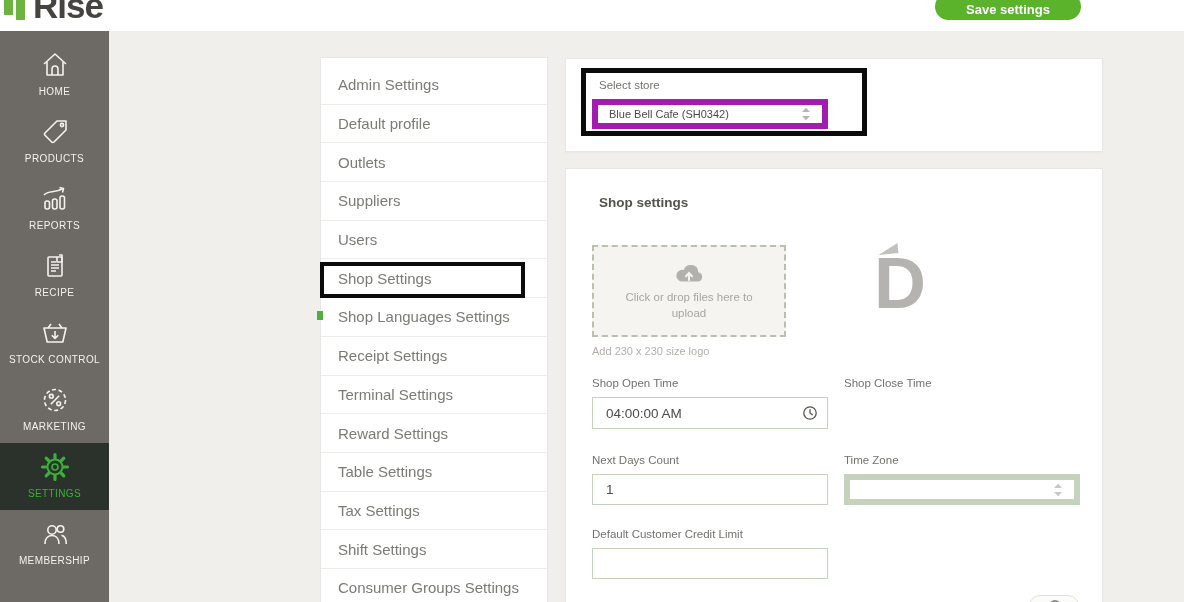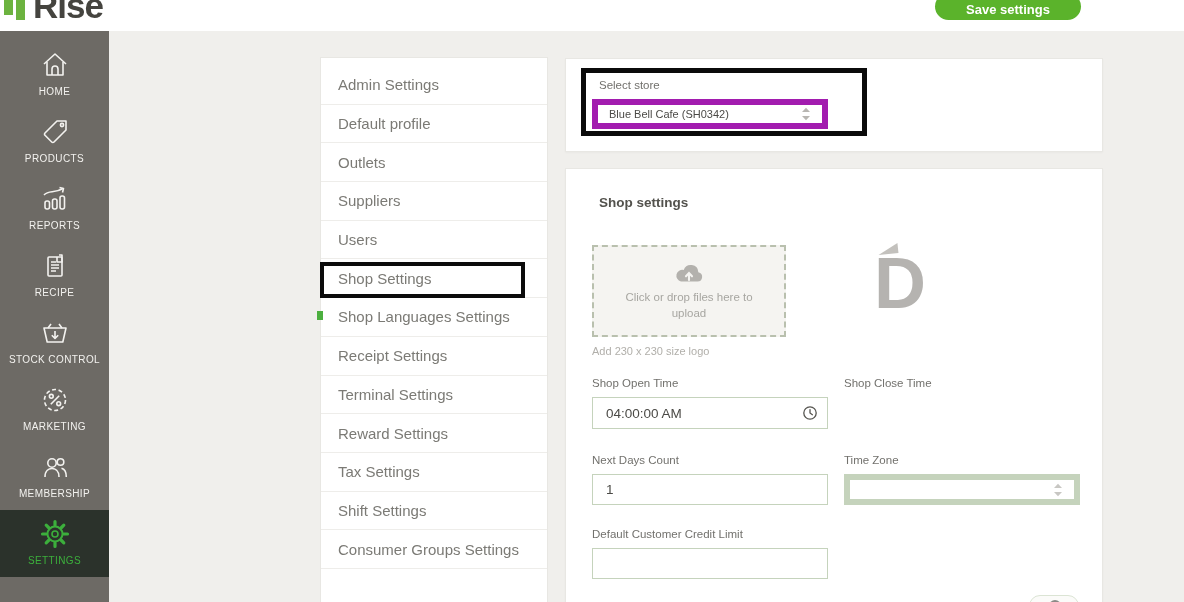--- a/index.html
+++ b/index.html
@@ -134,52 +134,53 @@
     <div class="side-item">
       <svg class="ic" viewBox="0 0 32 32" fill="none" stroke="#f3f2ef" stroke-width="1.6" stroke-linejoin="round">
         <circle cx="16" cy="16" r="10.5" stroke-dasharray="4 2.6"></circle>
         <path d="M11.8 20.2 L20.2 11.8"></path>
           <circle cx="12.3" cy="12.3" r="1.9"></circle>
           <circle cx="19.7" cy="19.7" r="1.9"></circle>
       </svg>
       <div class="lbl">MARKETING</div>
     </div>
 
-    <div class="side-item">
-      <svg class="ic" viewBox="0 0 32 32" fill="none" stroke="#f3f2ef" stroke-width="1.6" stroke-linejoin="round">
-        <circle cx="13" cy="12" r="4.2"></circle>
-          <path d="M6 26 c0 -6.5 4 -8.5 7 -8.5 s7 2 7 8.5"></path>
-        <circle cx="21.5" cy="11" r="3.3"></circle>
-          <path d="M22.5 17.3 c3.2 0.8 4.8 3.4 4.8 8.7"></path>
-      </svg>
-      <div class="lbl">MEMBERSHIP</div>
-    </div>
-
     <div class="side-item active">
       <svg class="ic" viewBox="0 0 32 32" fill="none" stroke="#3caf3c" stroke-width="2" stroke-linecap="round">
         <circle cx="16" cy="16" r="7.5"></circle>
           <circle cx="16" cy="16" r="3" stroke-width="1.6"></circle>
         <path stroke-width="3.2" d="M16 3.5 v4 M16 24.5 v4 M3.5 16 h4 M24.5 16 h4 M7.2 7.2 l2.8 2.8 M22 22 l2.8 2.8 M24.8 7.2 l-2.8 2.8 M10 22 l-2.8 2.8"></path>
       </svg>
       <div class="lbl">SETTINGS</div>
+    </div>
+
+    <div class="side-item">
+      <svg class="ic" viewBox="0 0 32 32" fill="none" stroke="#f3f2ef" stroke-width="1.6" stroke-linejoin="round">
+        <circle cx="13" cy="12" r="4.2"></circle>
+          <path d="M6 26 c0 -6.5 4 -8.5 7 -8.5 s7 2 7 8.5"></path>
+        <circle cx="21.5" cy="11" r="3.3"></circle>
+          <path d="M22.5 17.3 c3.2 0.8 4.8 3.4 4.8 8.7"></path>
+      </svg>
+      <div class="lbl">MEMBERSHIP</div>
     </div>
 
   </div>
 
   <div class="menu-card">
     <div class="menu-item">Admin Settings</div>
     <div class="menu-item">Default profile</div>
     <div class="menu-item">Outlets</div>
     <div class="menu-item">Suppliers</div>
     <div class="menu-item">Users</div>
     <div class="menu-item selected">Shop Settings</div>
     <div class="menu-item">Shop Languages Settings</div>
     <div class="menu-item">Receipt Settings</div>
     <div class="menu-item">Terminal Settings</div>
     <div class="menu-item">Reward Settings</div>
+    <div class="menu-item">Table Settings</div>
     <div class="menu-item">Tax Settings</div>
     <div class="menu-item">Shift Settings</div>
     <div class="menu-item">Consumer Groups Settings</div>
     <div class="active-notch"></div>
   </div>
 
   <div class="card card1">
     <div class="field-label" style="left:33px; top:20px;">Select store</div>
     <div class="select-box" style="left:26px; top:40px; width:236px;">
       <span>Blue Bell Cafe (SH0342)</span>

